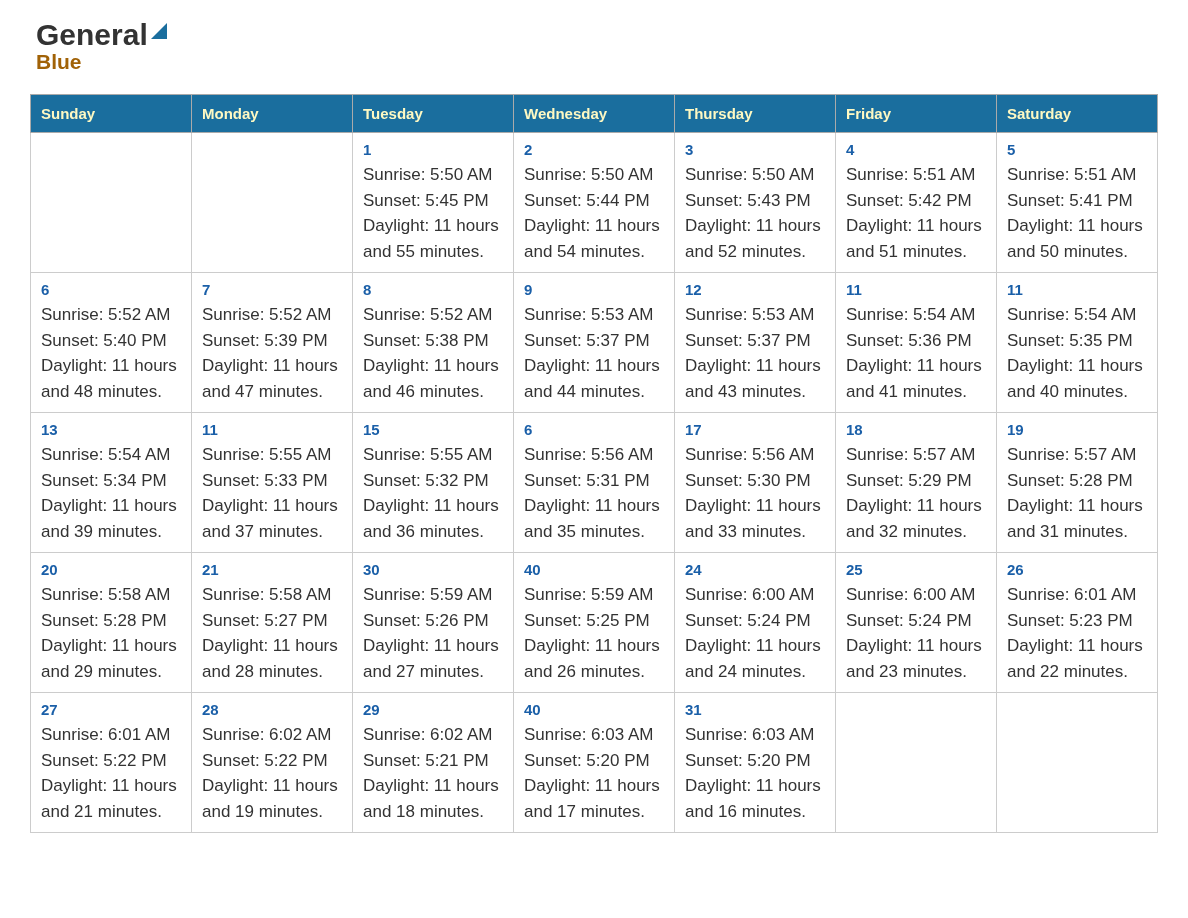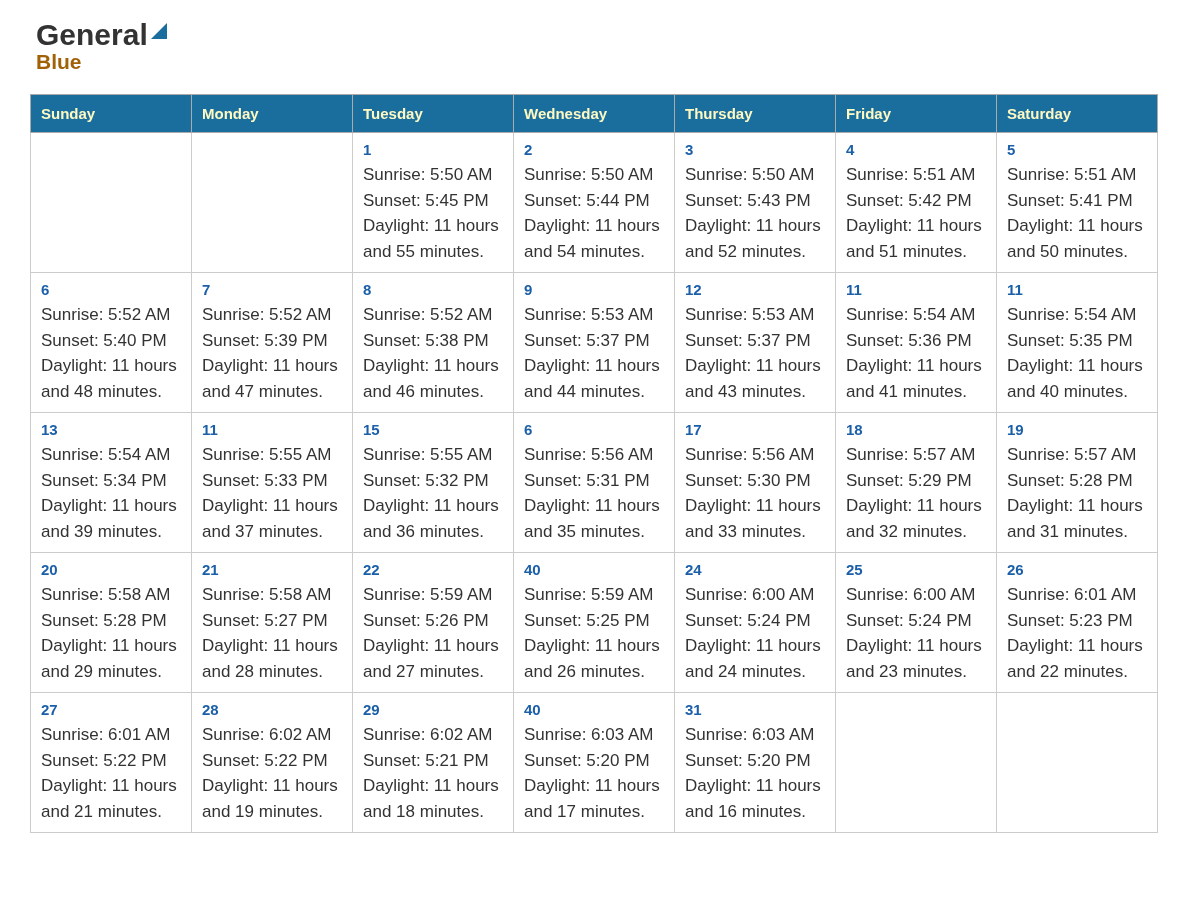--- a/index.html
+++ b/index.html
@@ -197,21 +197,21 @@
       <tr>
         <td>
           <span class="day-number">20</span>
           <div class="day-info">Sunrise: 5:58 AM<br>Sunset: 5:28 PM<br>Daylight: 11 hours<br>and 29 minutes.</div>
         </td>
         <td>
           <span class="day-number">21</span>
           <div class="day-info">Sunrise: 5:58 AM<br>Sunset: 5:27 PM<br>Daylight: 11 hours<br>and 28 minutes.</div>
         </td>
         <td>
-          <span class="day-number">22</span>
+          <span class="day-number">30</span>
           <div class="day-info">Sunrise: 5:59 AM<br>Sunset: 5:26 PM<br>Daylight: 11 hours<br>and 27 minutes.</div>
         </td>
         <td>
           <span class="day-number">40</span>
           <div class="day-info">Sunrise: 5:59 AM<br>Sunset: 5:25 PM<br>Daylight: 11 hours<br>and 26 minutes.</div>
         </td>
         <td>
           <span class="day-number">24</span>
           <div class="day-info">Sunrise: 6:00 AM<br>Sunset: 5:24 PM<br>Daylight: 11 hours<br>and 24 minutes.</div>
         </td>

